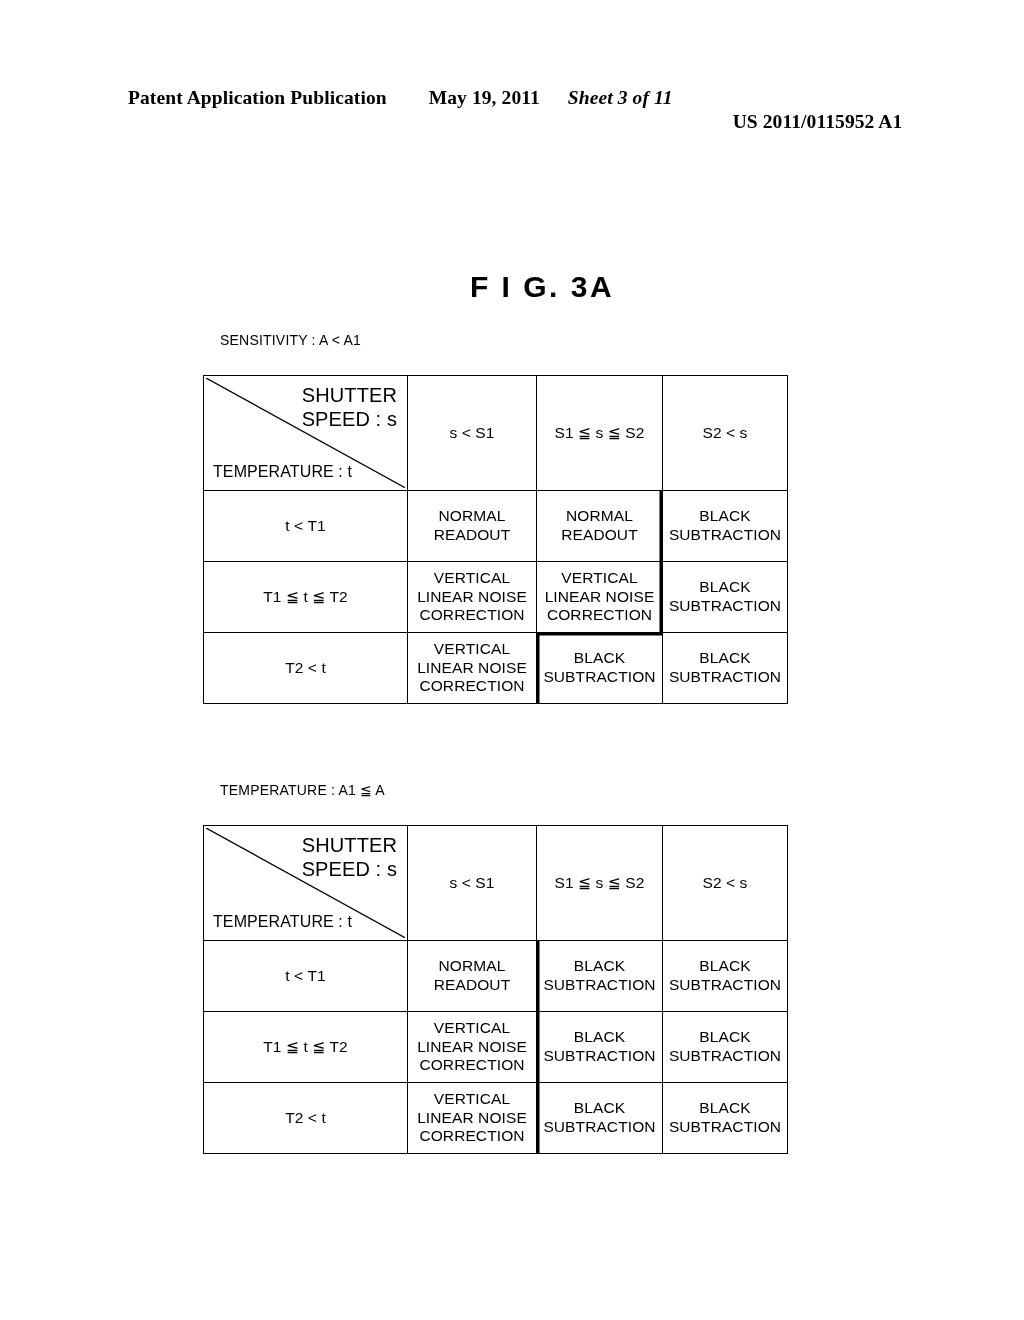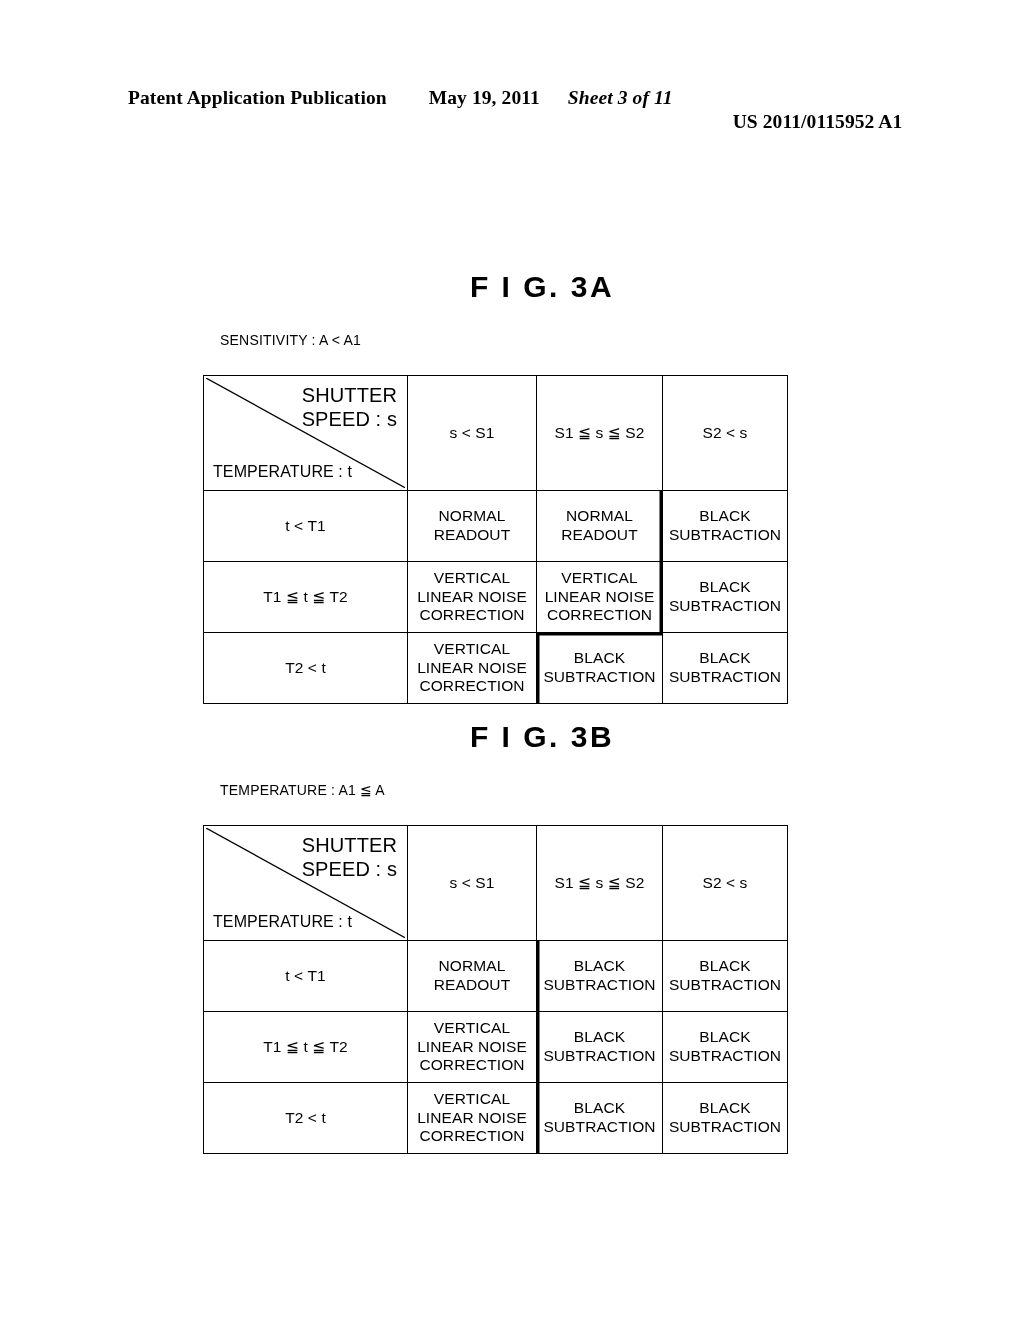--- a/index.html
+++ b/index.html
@@ -206,21 +206,20 @@
 SUBTRACTION</td>
           <td>BLACK
 SUBTRACTION</td>
         </tr>
       </tbody>
     </table>
   </div>
 </div>
 
 <div class="figure" id="figure-3b">
-  <div class="fig-title">F I G. 3B</div>
   <div class="fig-caption">TEMPERATURE : A1 ≦ A</div>
 
   <div class="matrix-wrap">
     <table class="matrix">
       <colgroup>
         <col class="c0">
           <col class="c1">
           <col class="c2">
           <col class="c3">
       </colgroup>

